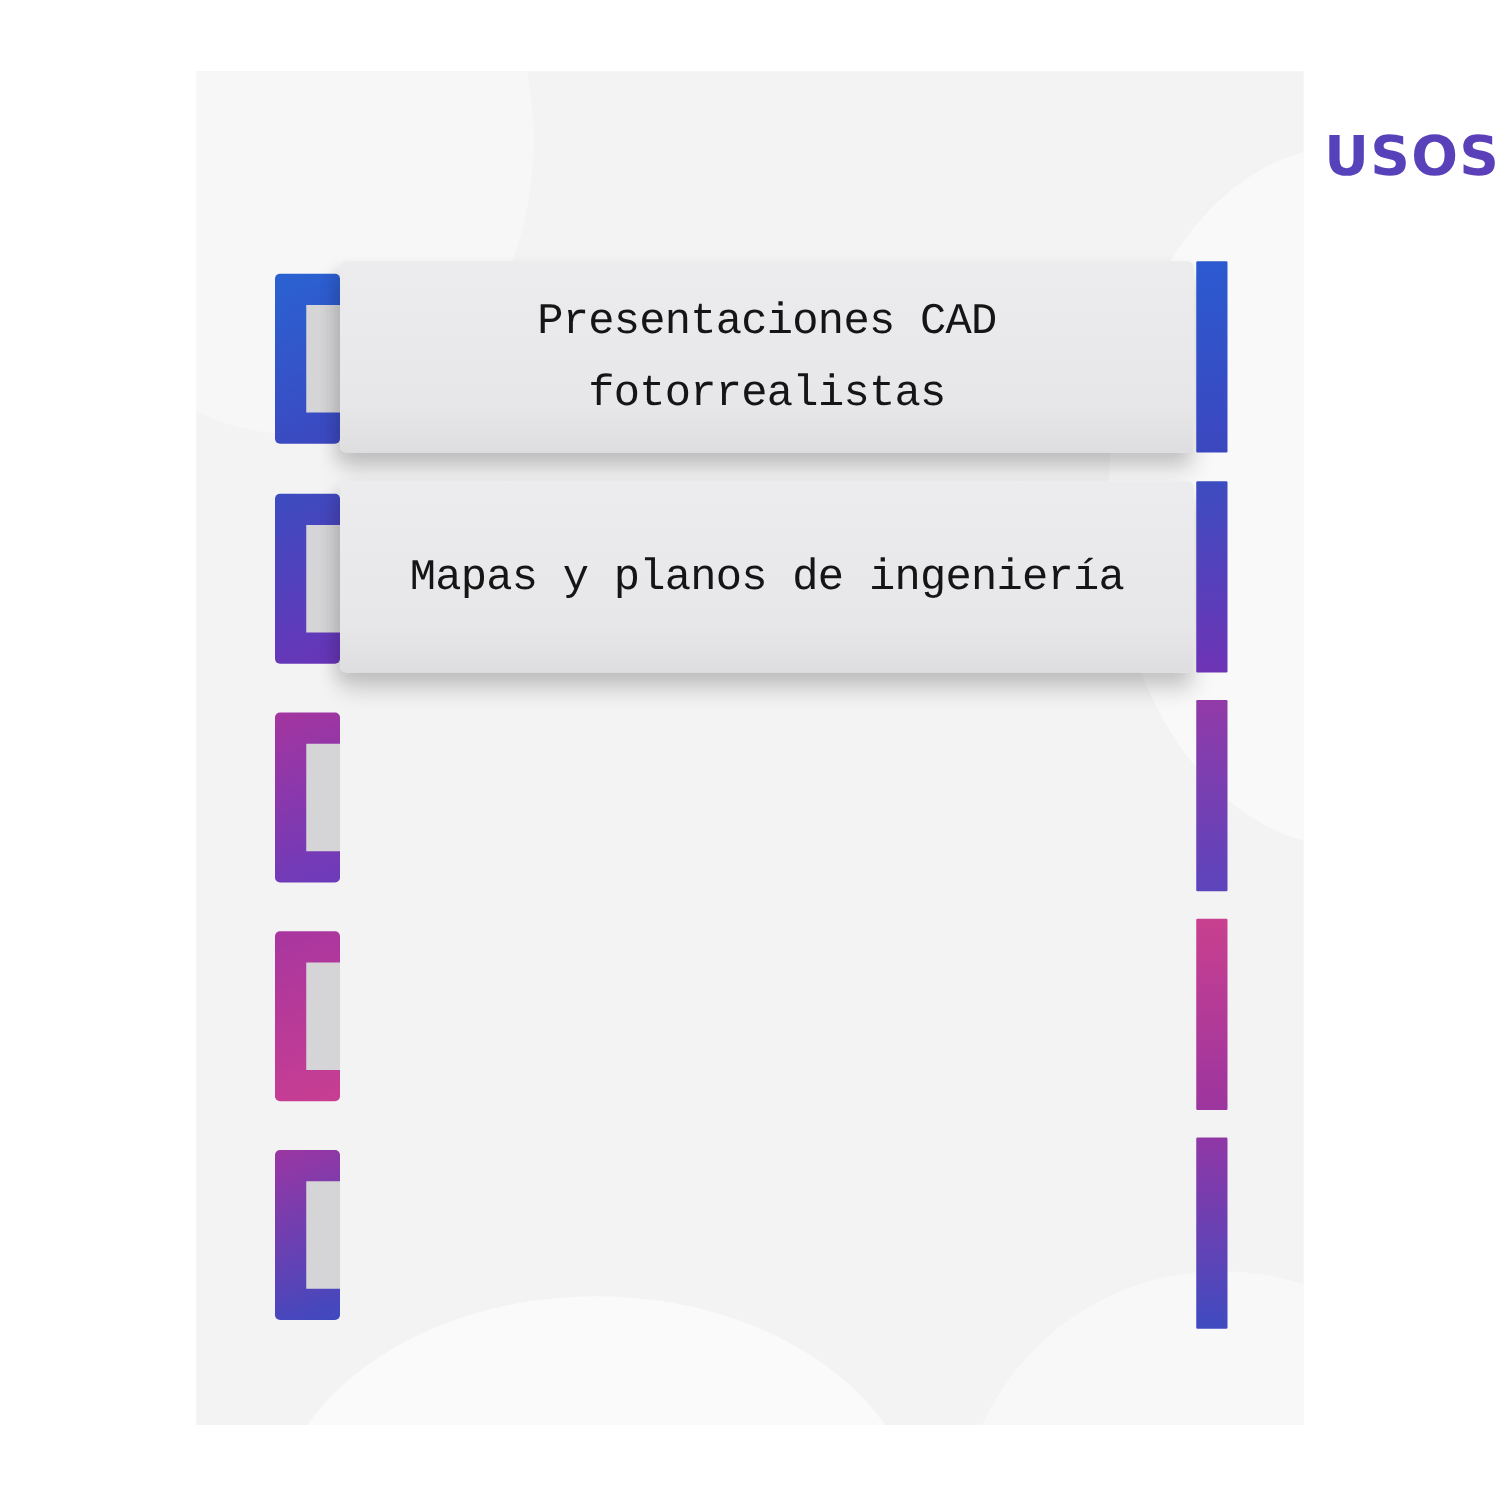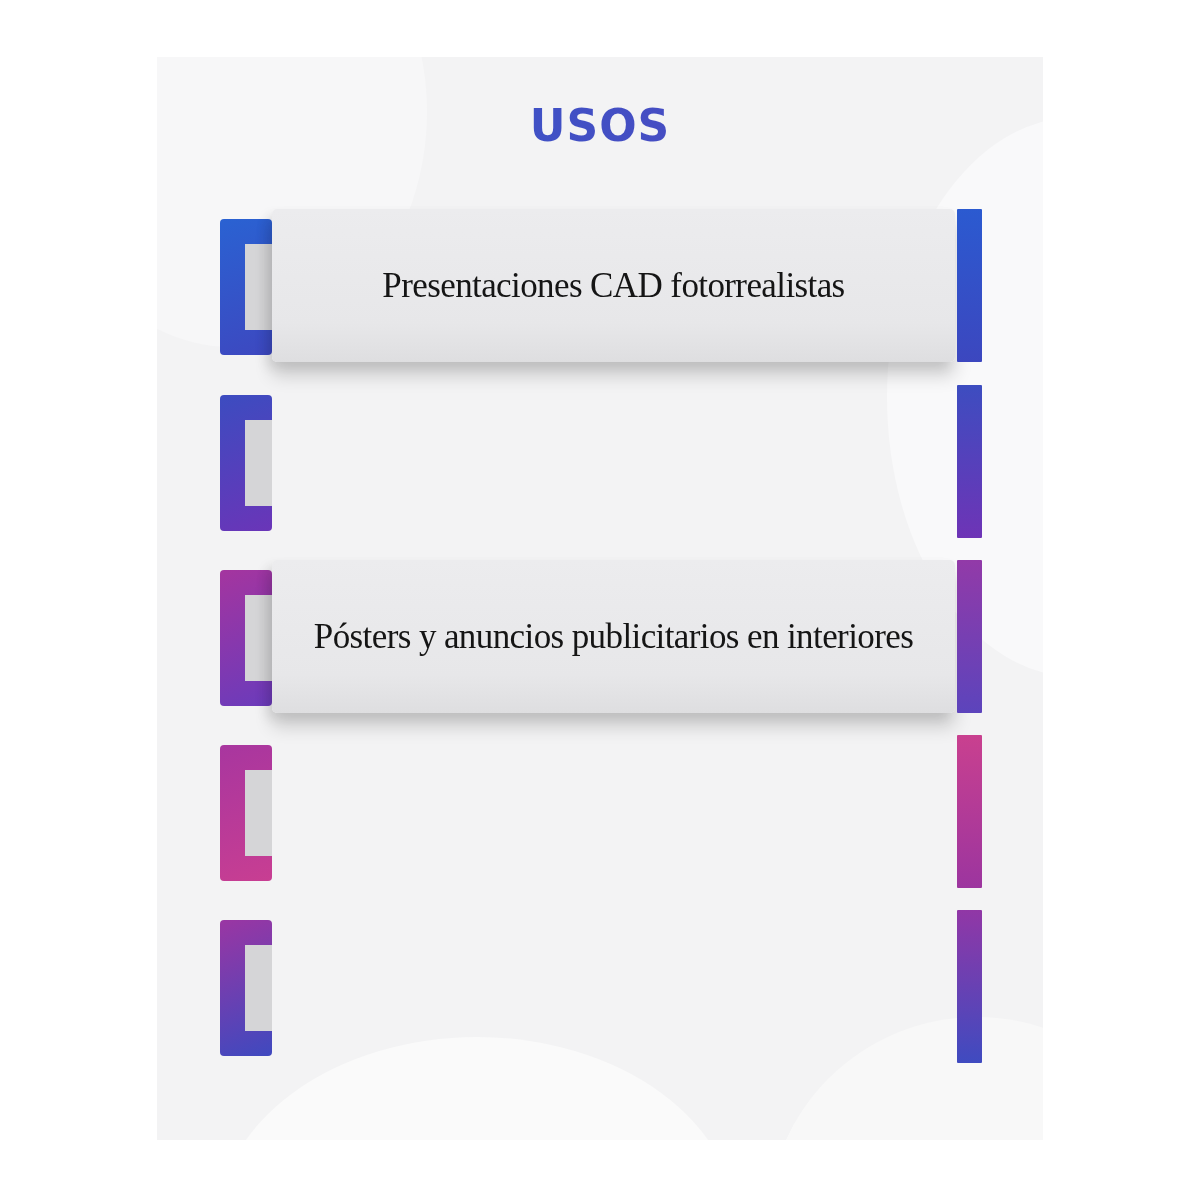--- a/index.html
+++ b/index.html
@@ -15,21 +15,21 @@
   .blob {
     position: absolute; border-radius: 50%;
     background: #f8f8f9;
   }
   .blob.b1 { left: -120px; top: -180px; width: 390px; height: 470px; background: #f7f7f8; }
   .blob.b2 { left: 730px; top: 60px; width: 380px; height: 560px; background: #f9f9fa; }
   .blob.b3 { left: 60px; top: 980px; width: 520px; height: 380px; background: #fafafa; }
   .blob.b4 { left: 610px; top: 960px; width: 420px; height: 420px; background: #f8f8f8; }
 
   .title {
-    position: absolute; left: 0; width: 100%; top: 100px; text-align: center;
+    position: absolute; left: 0; width: 100%; top: 100px; text-align: right;
     font-family: "DejaVu Sans", sans-serif; font-weight: bold; font-size: 44px;
     letter-spacing: 1px; color: #3b4fc6;
     background: linear-gradient(90deg, #2a5fd0, #5b3fb8);
     -webkit-background-clip: text; background-clip: text; -webkit-text-fill-color: transparent;
   }
 
   .item { position: absolute; left: 220px; width: 763px; height: 153px; }
   .bracket {
     position: absolute; left: 0; top: 10px; width: 52px; height: 136px;
     border-radius: 4px;
@@ -40,21 +40,21 @@
   }
   .card {
     position: absolute; left: 52px; top: 0; width: 683px; height: 153px;
     background: linear-gradient(180deg, #ececee 0%, #e7e7e9 75%, #dedee0 100%);
     border-radius: 5px;
     box-shadow: 0 14px 18px rgba(0,0,0,0.16), -6px 6px 12px rgba(0,0,0,0.08);
     display: flex; align-items: center; justify-content: center;
     text-align: center;
   }
   .card-text {
-    font-family: Liberation Serif, serif; font-size: 35px; line-height: 58px;
+    font-family: Liberation Mono, monospace; font-size: 35px; line-height: 58px;
     color: #151515; padding: 0 14px; letter-spacing: -0.6px;
   }
   .bar {
     position: absolute; left: 737px; top: 0; width: 25px; height: 153px;
     border-radius: 1px;
   }
 </style>
 </head>
 <body>
 
@@ -74,30 +74,30 @@
   <div class="card">
     <span class="card-text">Presentaciones CAD fotorrealistas</span>
   </div>
   <div class="bar" style="background: linear-gradient(rgb(43, 90, 208), rgb(60, 71, 191));"></div>
 </div>
 
 <div class="item" style="top:385px;">
   <div class="bracket" style="background: linear-gradient(160deg, rgb(60, 76, 192), rgb(106, 53, 184));">
       <div class="hollow"></div>
     </div>
+  <div class="card">
+    <span class="card-text">Mapas y planos de ingeniería</span>
+  </div>
   <div class="bar" style="background: linear-gradient(rgb(61, 77, 192), rgb(110, 52, 182));"></div>
 </div>
 
 <div class="item" style="top:560px;">
   <div class="bracket" style="background: linear-gradient(160deg, rgb(164, 53, 159), rgb(107, 59, 187));">
       <div class="hollow"></div>
     </div>
-  <div class="card">
-    <span class="card-text" style="max-width:600px;">Pósters y anuncios publicitarios en interiores</span>
-  </div>
   <div class="bar" style="background: linear-gradient(rgb(146, 58, 168), rgb(92, 68, 188));"></div>
 </div>
 
 <div class="item" style="top:735px;">
   <div class="bracket" style="background: linear-gradient(160deg, rgb(168, 54, 159), rgb(200, 62, 146));">
       <div class="hollow"></div>
     </div>
   <div class="bar" style="background: linear-gradient(rgb(201, 64, 143), rgb(156, 53, 159));"></div>
 </div>
 

